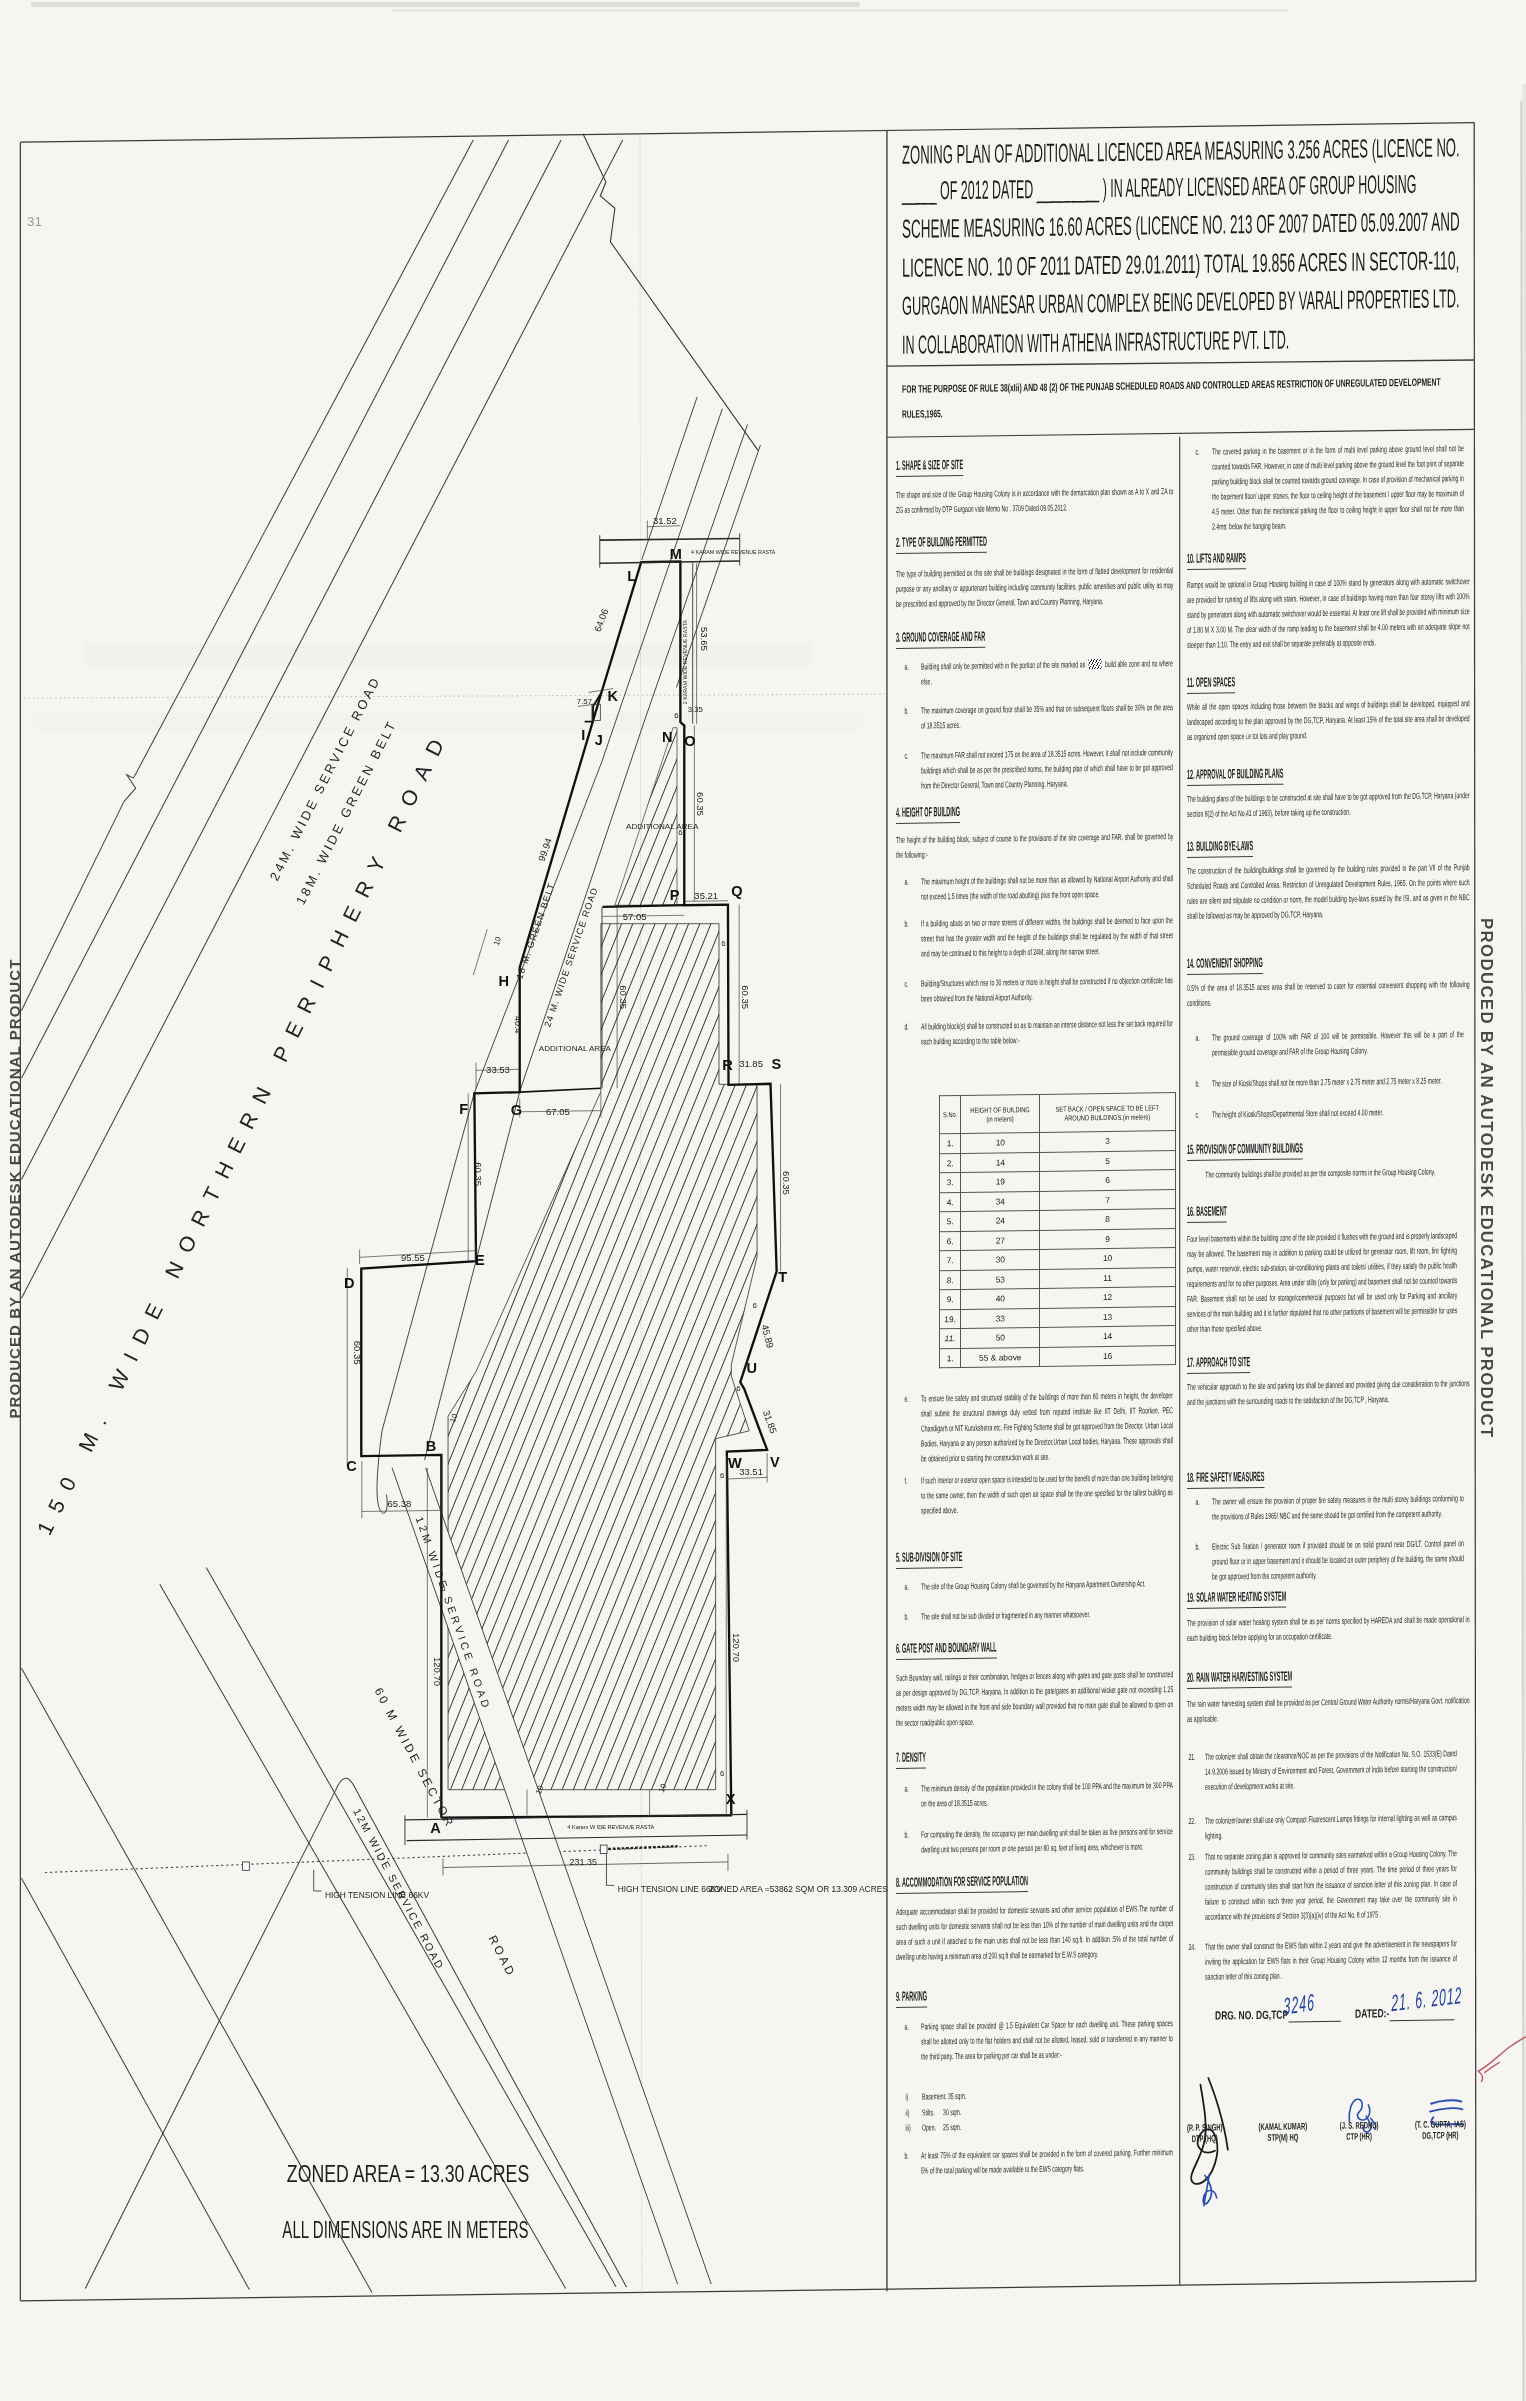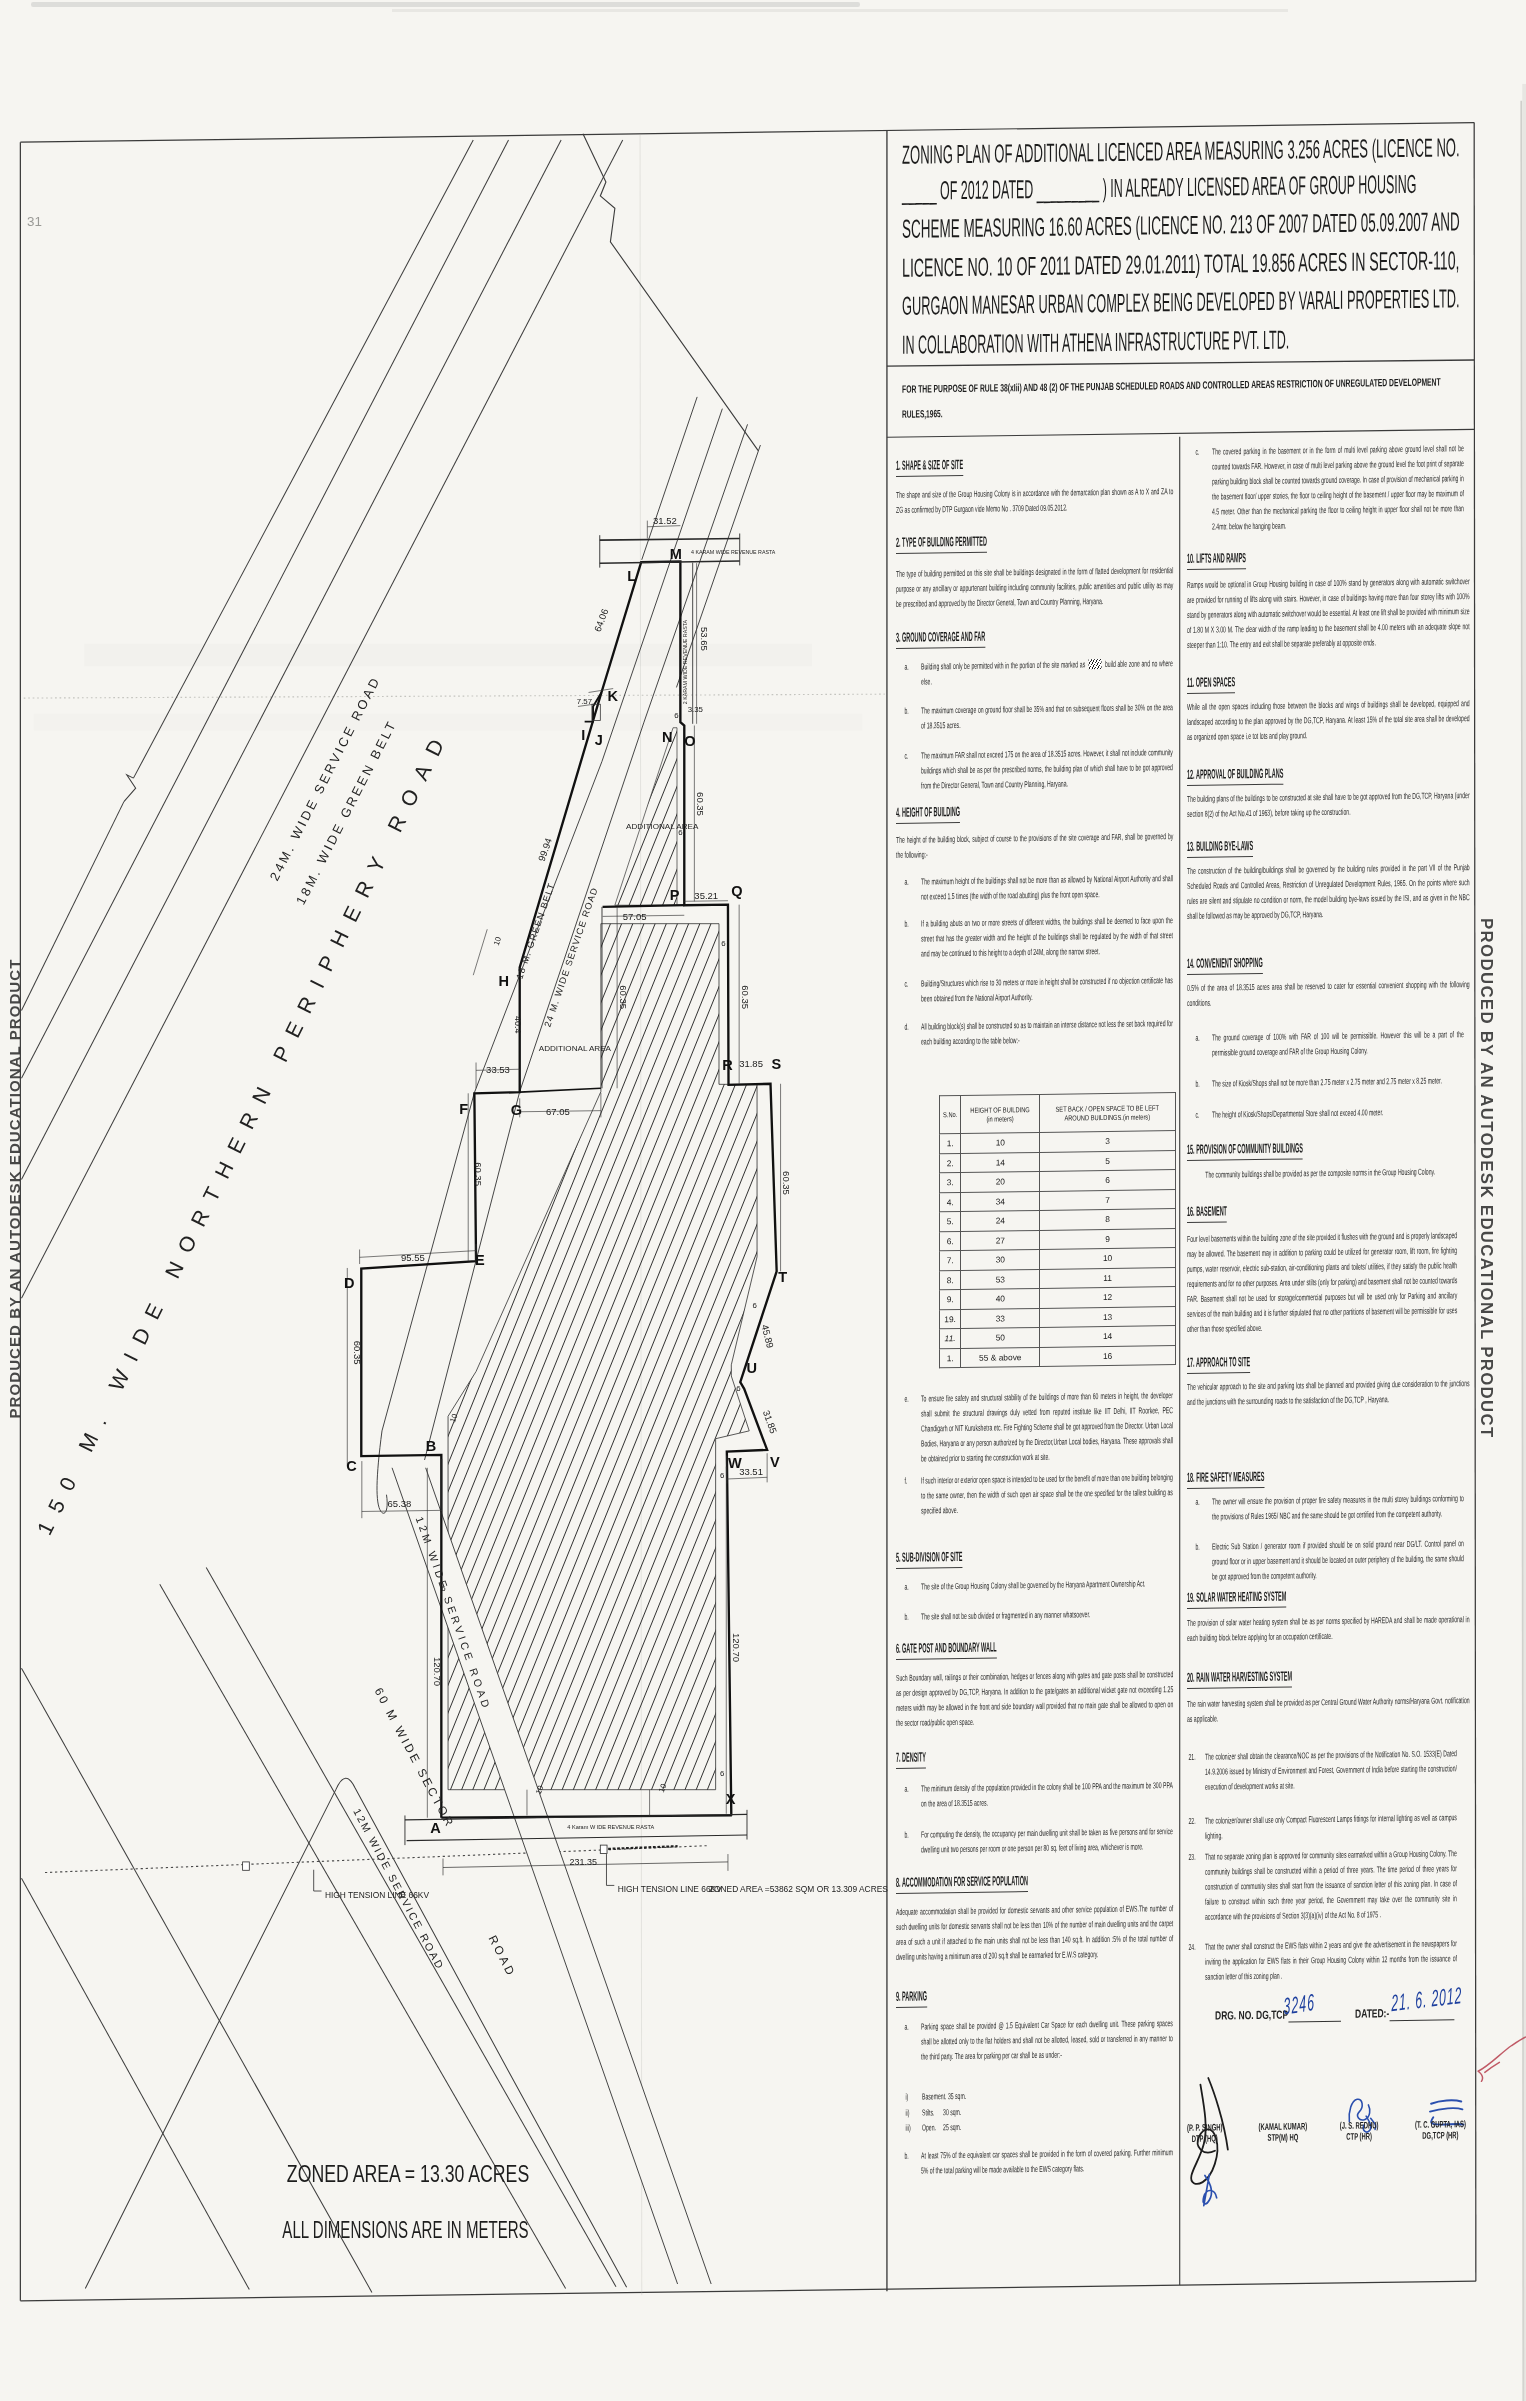--- a/index.html
+++ b/index.html
@@ -341,21 +341,21 @@
           <td style="border:0.8px solid #555;">10</td>
           <td style="border:0.8px solid #555;">3</td>
         </tr>
         <tr style="height:19.5px;font-size:8.4px;">
           <td style="border:0.8px solid #555;">2.</td>
           <td style="border:0.8px solid #555;">14</td>
           <td style="border:0.8px solid #555;">5</td>
         </tr>
         <tr style="height:19.5px;font-size:8.4px;">
           <td style="border:0.8px solid #555;">3.</td>
-          <td style="border:0.8px solid #555;">20</td>
+          <td style="border:0.8px solid #555;">19</td>
           <td style="border:0.8px solid #555;">6</td>
         </tr>
         <tr style="height:19.5px;font-size:8.4px;">
           <td style="border:0.8px solid #555;">4.</td>
           <td style="border:0.8px solid #555;">34</td>
           <td style="border:0.8px solid #555;">7</td>
         </tr>
         <tr style="height:19.5px;font-size:8.4px;">
           <td style="border:0.8px solid #555;">5.</td>
           <td style="border:0.8px solid #555;">24</td>

